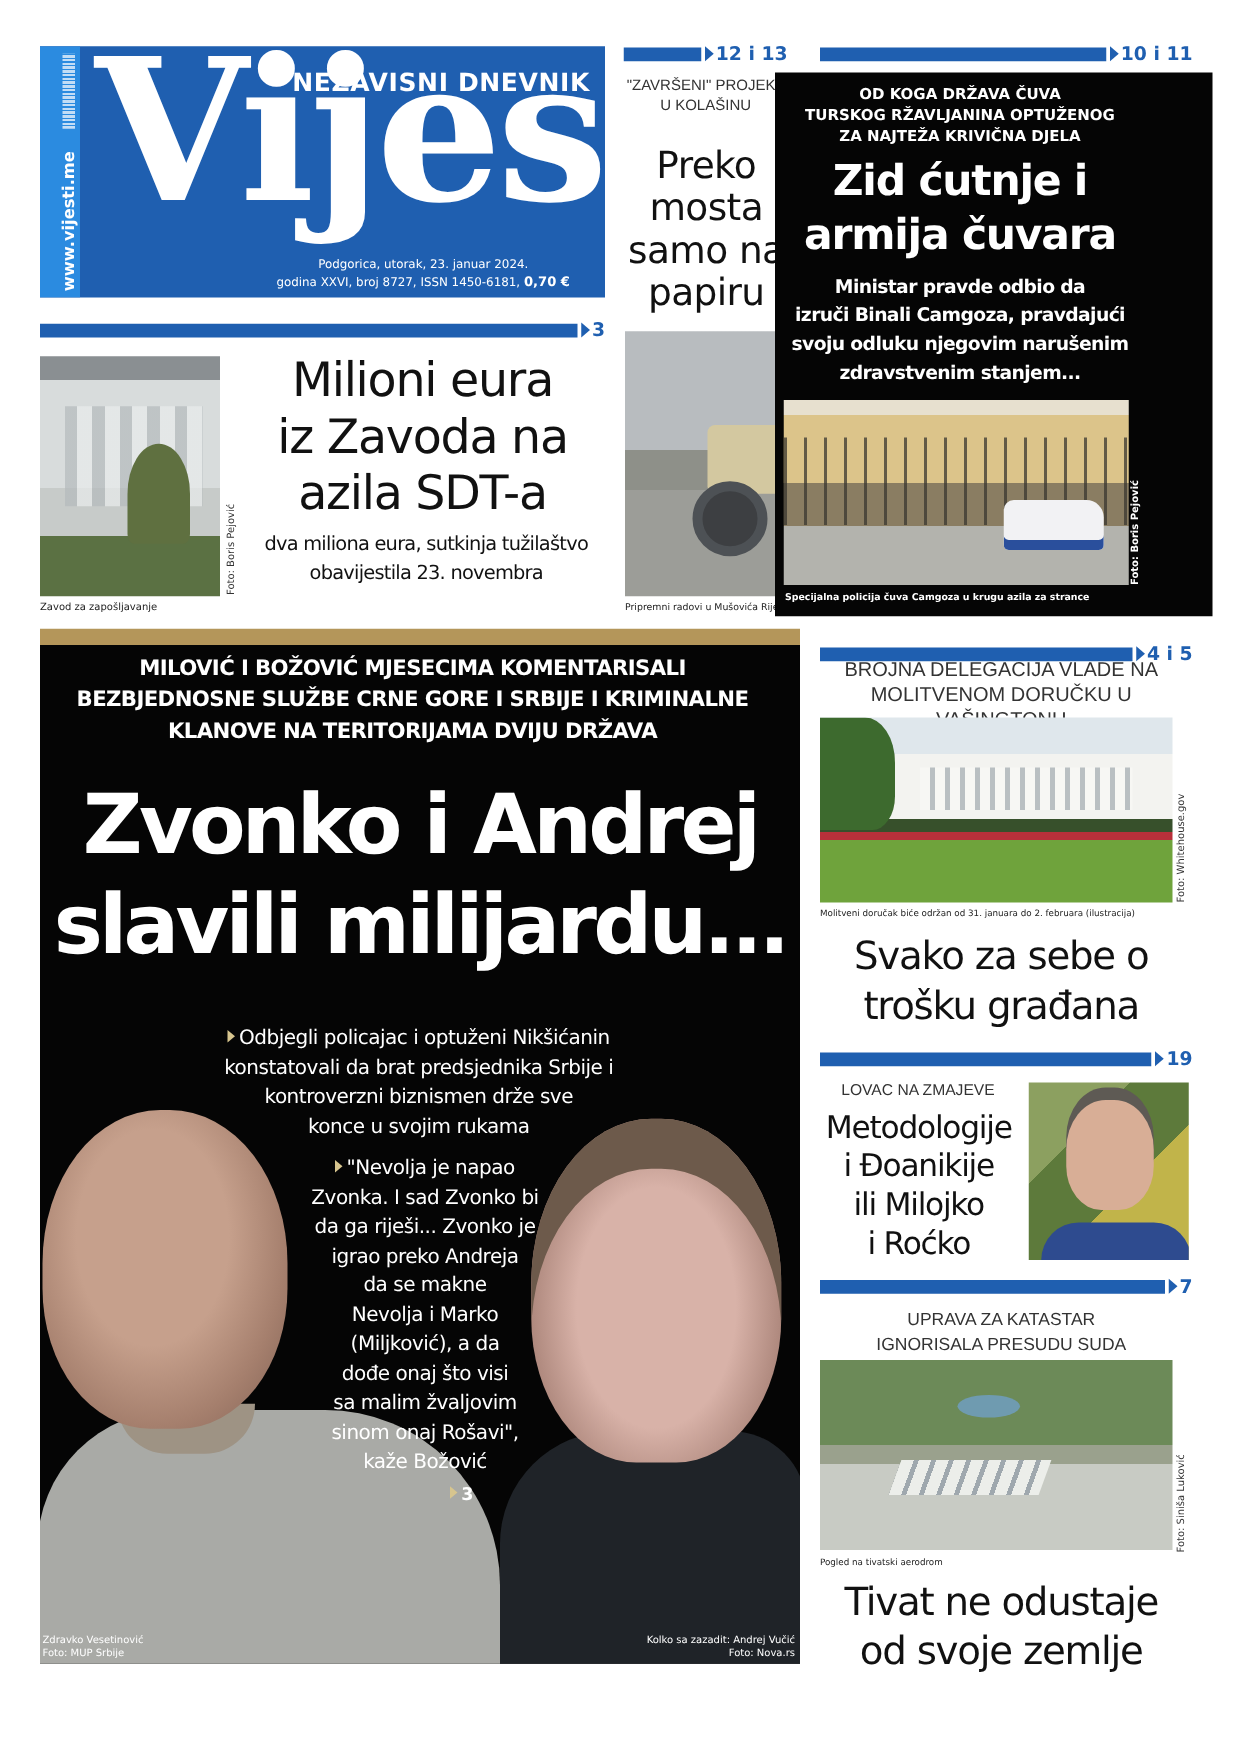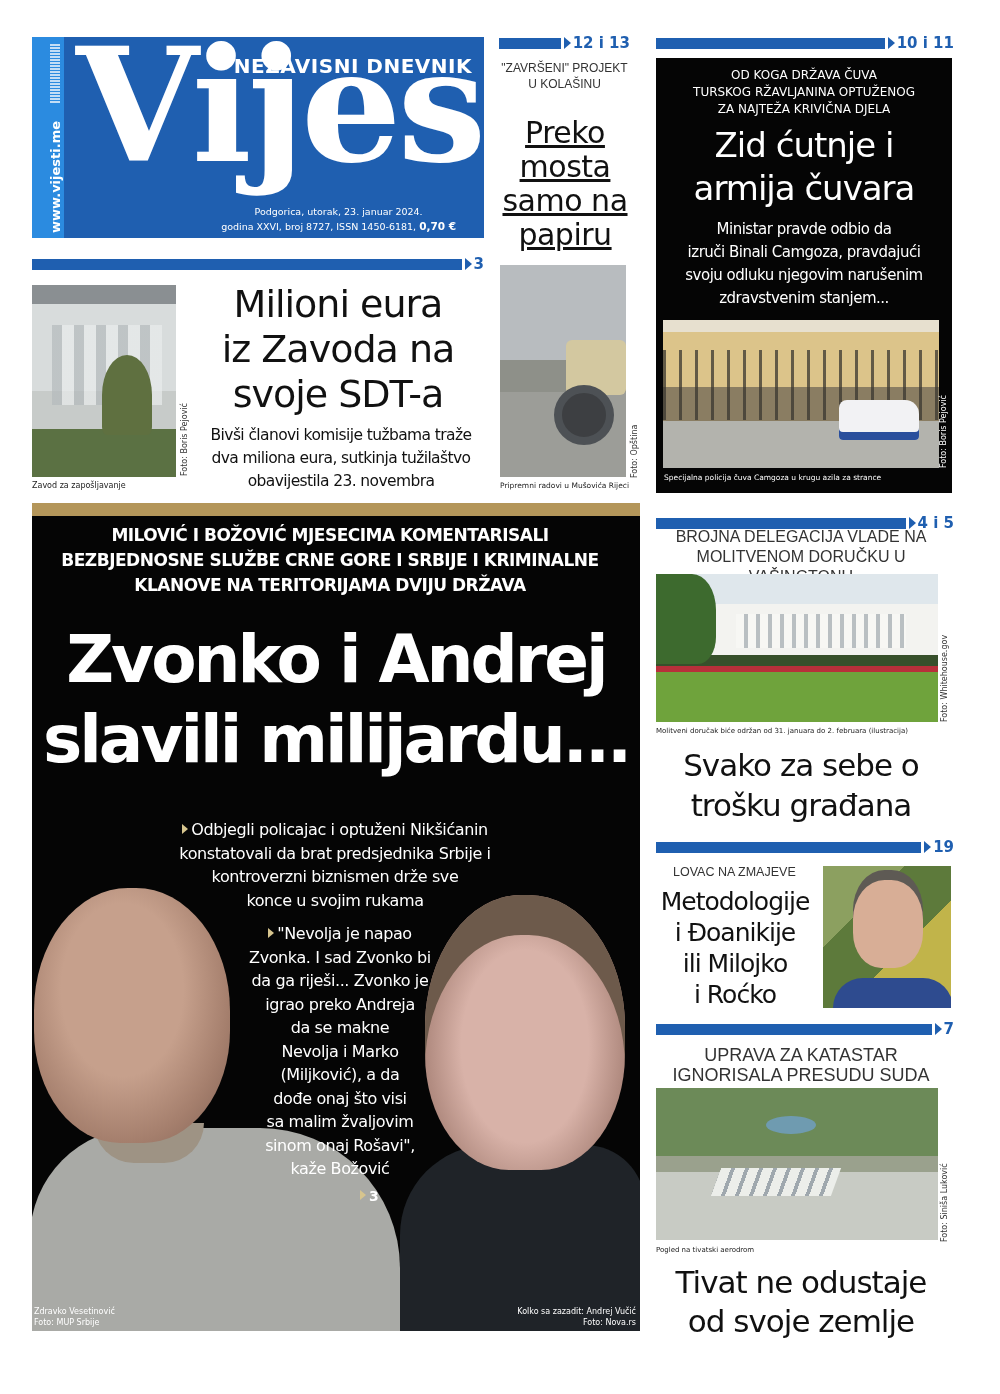--- a/index.html
+++ b/index.html
@@ -85,53 +85,52 @@
     <div>Podgorica, utorak, 23. januar 2024.</div>
     <div><span>godina XXVI, broj 8727, ISSN 1450-6181,</span> <b>0,70 €</b></div>
   </div>
 </div>
 
 <div class="bar" style="left:499px; top:37px; width:131px;">
   <div class="line"></div>
   <div class="pg"><span class="tri"></span><span>12 i 13</span></div>
 </div>
 <div class="abs center kicker" style="left:499px; top:60px; width:131px; font-size:12px; line-height:16px;">"ZAVRŠENI" PROJEKT U KOLAŠINU</div>
-<div class="abs center hl" style="left:495px; top:116px; width:140px; font-size:30px; line-height:34px;text-decoration:underline;">
+<div class="abs center hl" style="left:495px; top:116px; width:140px; font-size:30px; line-height:34px;">
   <div>Preko</div>
   <div>mosta</div>
   <div>samo na</div>
   <div>papiru</div>
 </div>
 <div class="photo ph-digger" style="left:500px; top:265px; width:126px; height:212px;"></div>
 <div class="vcredit" style="left:630px; top:478px; width:200px;">Foto: Opština</div>
 <div class="caption" style="left:500px; top:481px; font-size:7.5px;">Pripremni radovi u Mušovića Rijeci</div>
 
 <div class="bar" style="left:32px; top:258px; width:452px;">
   <div class="line"></div>
   <div class="pg"><span class="tri"></span><span>3</span></div>
 </div>
 <div class="photo ph-building" style="left:32px; top:285px; width:144px; height:192px;"></div>
 <div class="vcredit" style="left:180px; top:476px; width:200px;">Foto: Boris Pejović</div>
 <div class="caption" style="left:32px; top:481px;">Zavod za zapošljavanje</div>
 <div class="abs center hl" style="left:198px; top:282px; width:280px; font-size:38px; line-height:45px; letter-spacing:-1px;">
   <div>Milioni eura</div>
   <div>iz Zavoda na</div>
-  <div>svoje SDT-a</div>
+  <div>azila SDT-a</div>
 </div>
 <div class="abs center" style="left:196px; top:424px; width:290px; font-size:15.5px; line-height:23px; letter-spacing:-0.6px;">
-  <div>Bivši članovi komisije tužbama traže</div>
   <div>dva miliona eura, sutkinja tužilaštvo</div>
   <div>obavijestila 23. novembra</div>
 </div>
 
 <div class="bar" style="left:656px; top:37px; width:298px;">
   <div class="line"></div>
   <div class="pg"><span class="tri"></span><span>10 i 11</span></div>
 </div>
-<div class="blackbox" style="left:656px; top:58px; width:296px; height:435px;">
+<div class="blackbox" style="left:620px; top:58px; width:350px; height:435px;font-weight:bold;">
   <div class="abs center" style="left:0; top:9px; width:296px; font-size:12px; line-height:17px; color:#fff;">
     <div>OD KOGA DRŽAVA ČUVA</div>
     <div>TURSKOG RŽAVLJANINA OPTUŽENOG</div>
     <div>ZA NAJTEŽA KRIVIČNA DJELA</div>
   </div>
   <div class="abs center" style="left:0; top:66px; width:296px; font-size:34px; line-height:43px; color:#fff; letter-spacing:-1px;">
     <div>Zid ćutnje i</div>
     <div>armija čuvara</div>
   </div>
   <div class="abs center" style="left:0; top:160px; width:296px; font-size:15px; line-height:23px; color:#fff; letter-spacing:-0.5px;">
@@ -223,21 +222,21 @@
   <div>i Đoanikije</div>
   <div>ili Milojko</div>
   <div>i Roćko</div>
 </div>
 <div class="photo ph-man" style="left:823px; top:866px; width:128px; height:142px;"></div>
 
 <div class="bar" style="left:656px; top:1023px; width:298px;">
   <div class="line"></div>
   <div class="pg"><span class="tri"></span><span>7</span></div>
 </div>
-<div class="abs center kicker" style="left:656px; top:1045px; width:290px; font-size:18px; line-height:20px;">
+<div class="abs center kicker" style="left:656px; top:1045px; width:290px; font-size:14px; line-height:20px;">
   <div>UPRAVA ZA KATASTAR</div>
   <div>IGNORISALA PRESUDU SUDA</div>
 </div>
 <div class="photo ph-airport" style="left:656px; top:1088px; width:282px; height:152px;"></div>
 <div class="vcredit" style="left:940px; top:1242px; width:150px;">Foto: Siniša Luković</div>
 <div class="caption" style="left:656px; top:1246px; font-size:7px;">Pogled na tivatski aerodrom</div>
 <div class="abs center hl" style="left:656px; top:1263px; width:290px; font-size:31px; line-height:39px; letter-spacing:-1px;">
   <div>Tivat ne odustaje</div>
   <div>od svoje zemlje</div>
 </div>

